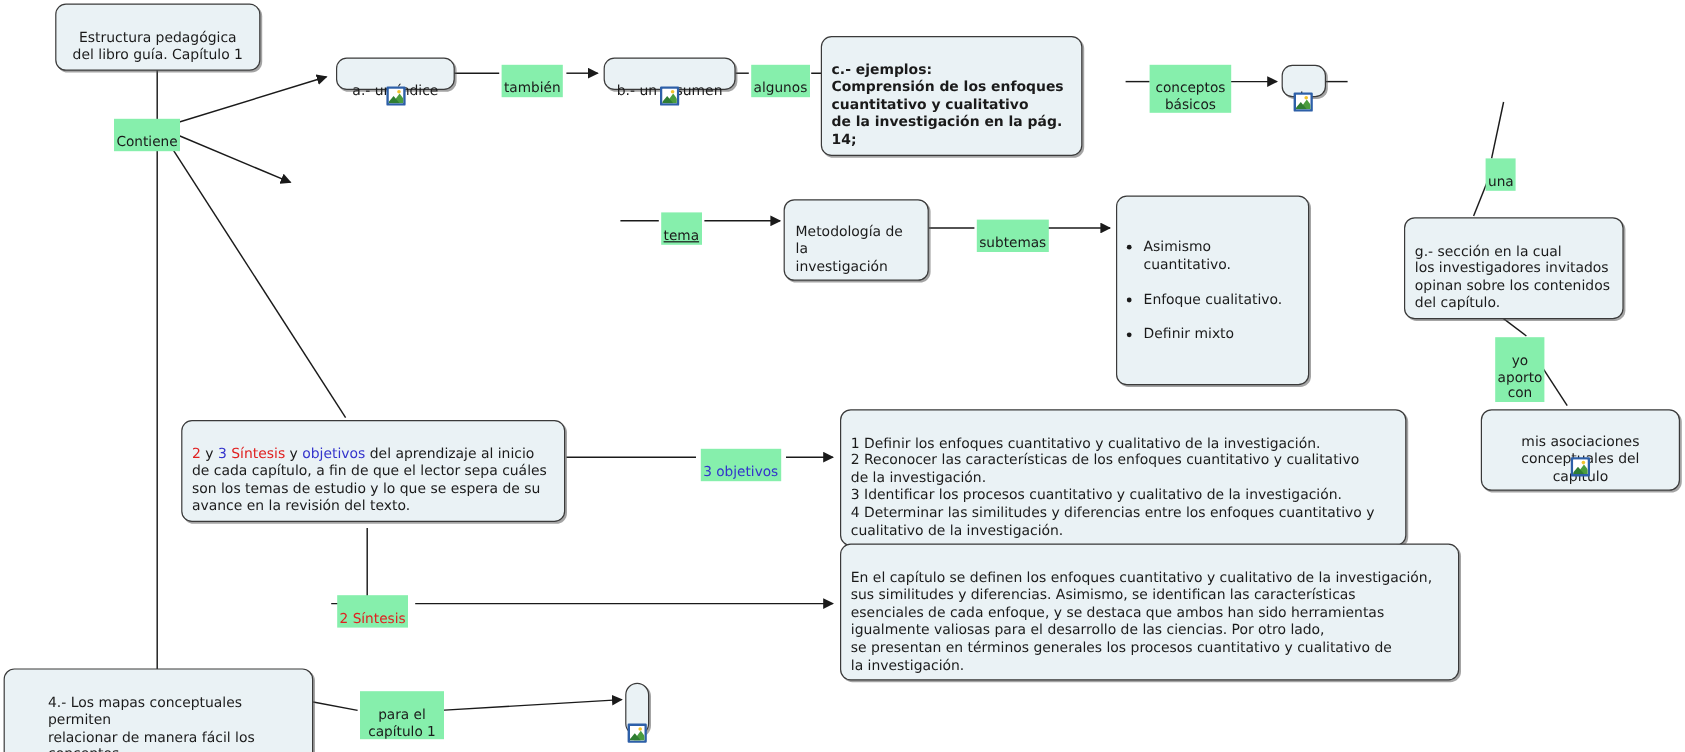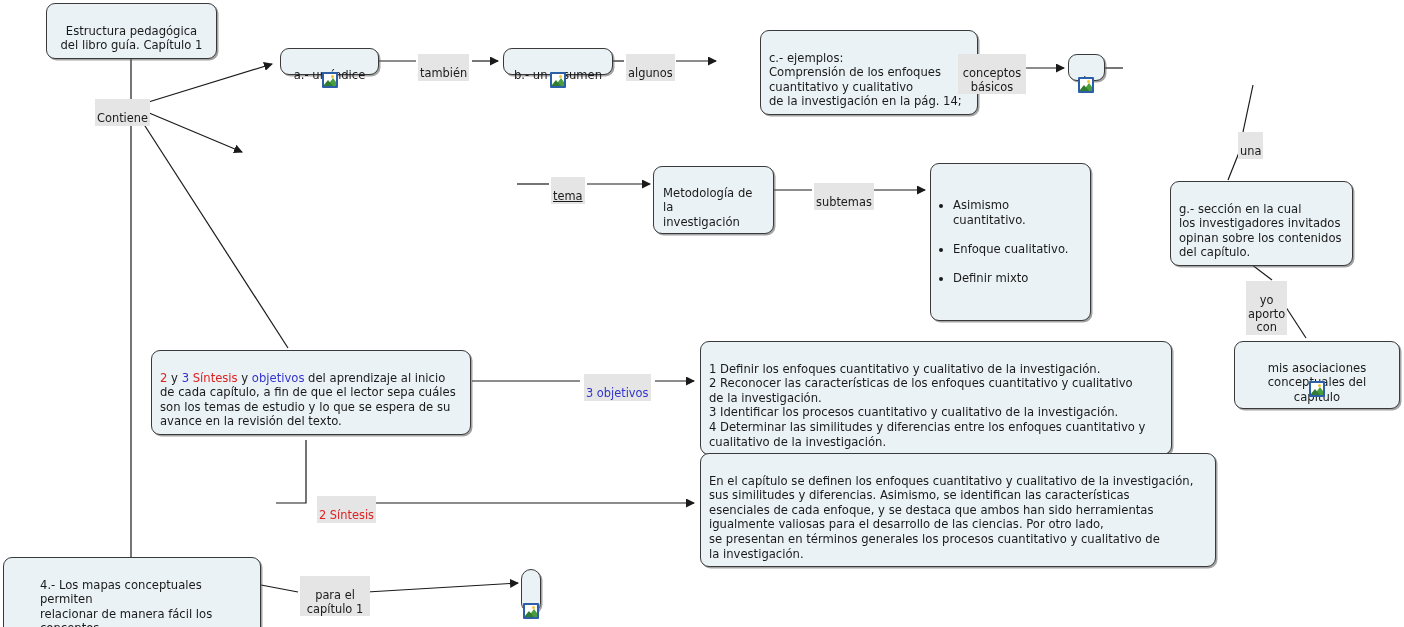--- a/index.html
+++ b/index.html
@@ -41,26 +41,26 @@
     padding: 5px 8px 5px 8px;
     white-space: pre-line;
   }
   .node.center { text-align: center; }
   .node.tight { padding: 4px 9px; }
   .edge-label {
     position: absolute;
     font-size: 11.4px;
     line-height: 13.4px;
     color: #1a1a1a;
-    background: #e5e5e5;
+    background: #86efac;
     white-space: pre-line;
     text-align: center;
     padding: 0 2px;
   }
-  .edge-label.red { color: #e02020; margin-left: 36px; }
+  .edge-label.red { color: #e02020; }
   .edge-label.blue { color: #3333cc; }
   .red { color: #e02020; }
   .blue { color: #3333cc; }
   .bullets {
     margin: 0;
     padding-left: 14px;
     list-style: disc;
   }
   .bullets li { line-height: 14.6px; }
   
@@ -168,21 +168,21 @@
     <span class="sky"></span>
     <span class="sun"></span>
     <span class="hill2"></span>
     <span class="hill1"></span>
   </div>
 
   <div class="edge-label" style="left:626px; top:54px;">
     <span>algunos</span>
   </div>
 
-  <div class="node" style="left:760px; top:30px; width:218px;">
+  <div class="node" style="left:684px; top:30px; width:218px;font-weight:bold;">
     <span>c.- ejemplos:
 Comprensión de los enfoques
 cuantitativo y cualitativo
 de la investigación en la pág. 14;</span>
   </div>
 
   <div class="edge-label" style="left:958px; top:54px; width:64px;">
     <span>conceptos
 básicos</span>
   </div>

